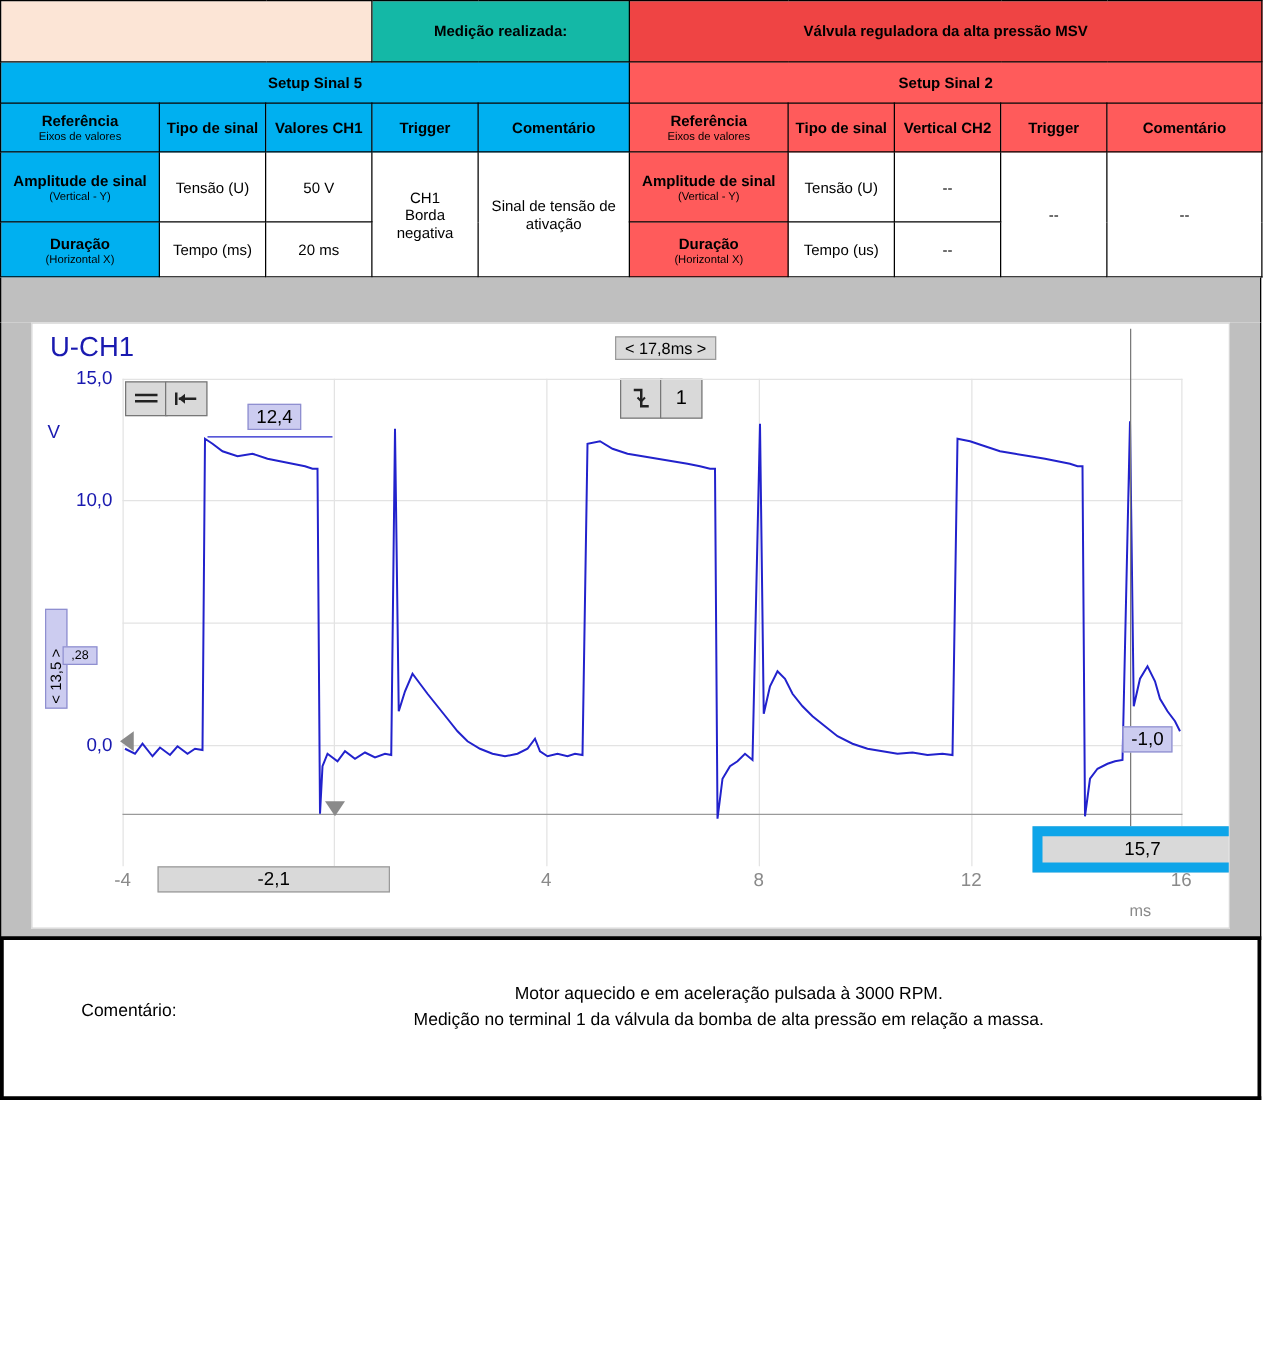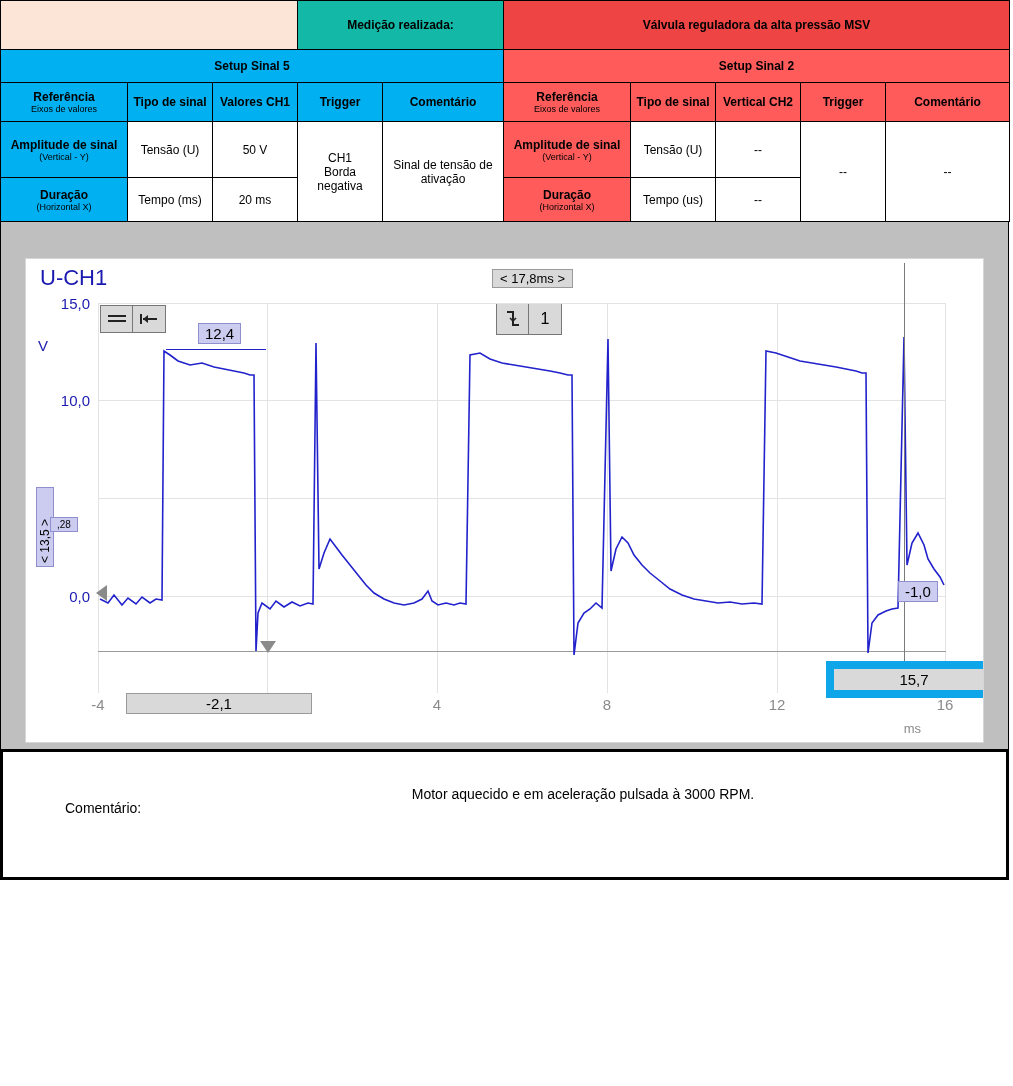--- a/index.html
+++ b/index.html
@@ -221,16 +221,17 @@
 
       <div class="badge-gray" style="left:100px;top:434px;width:170px;text-align:center;font-size:15px;">-2,1</div>
       <div class="badge-green" style="left:800px;top:402px;width:140px;text-align:center;">15,7</div>
     </div>
   </div>
 
   <div class="commentbox">
     <div class="label">Comentário:</div>
     <div class="lines">
       <div>Motor aquecido e em aceleração pulsada à 3000 RPM.</div>
+      <div>Medição no terminal 1 da válvula da bomba de alta pressão em relação a massa.</div>
     </div>
   </div>
 
 </div>
 
 </body></html>

